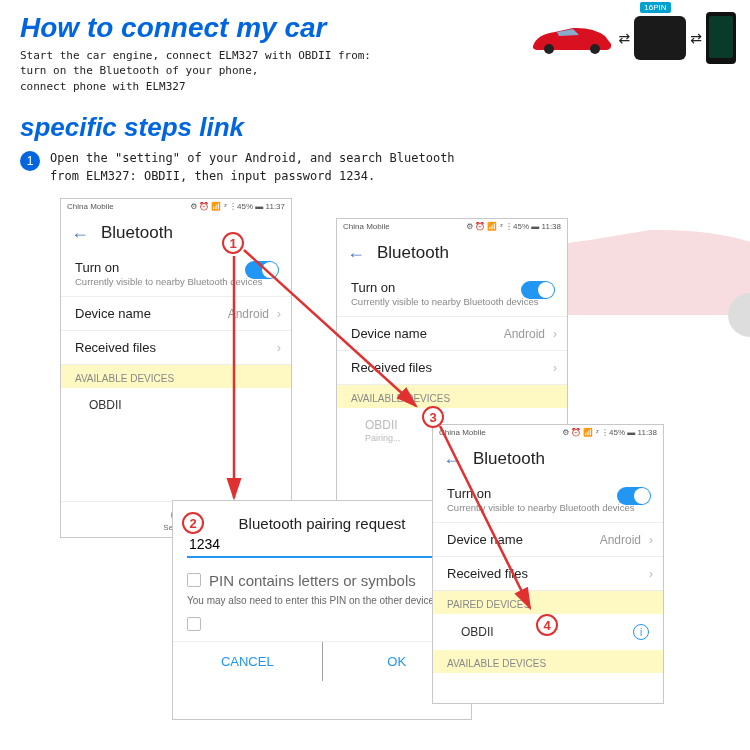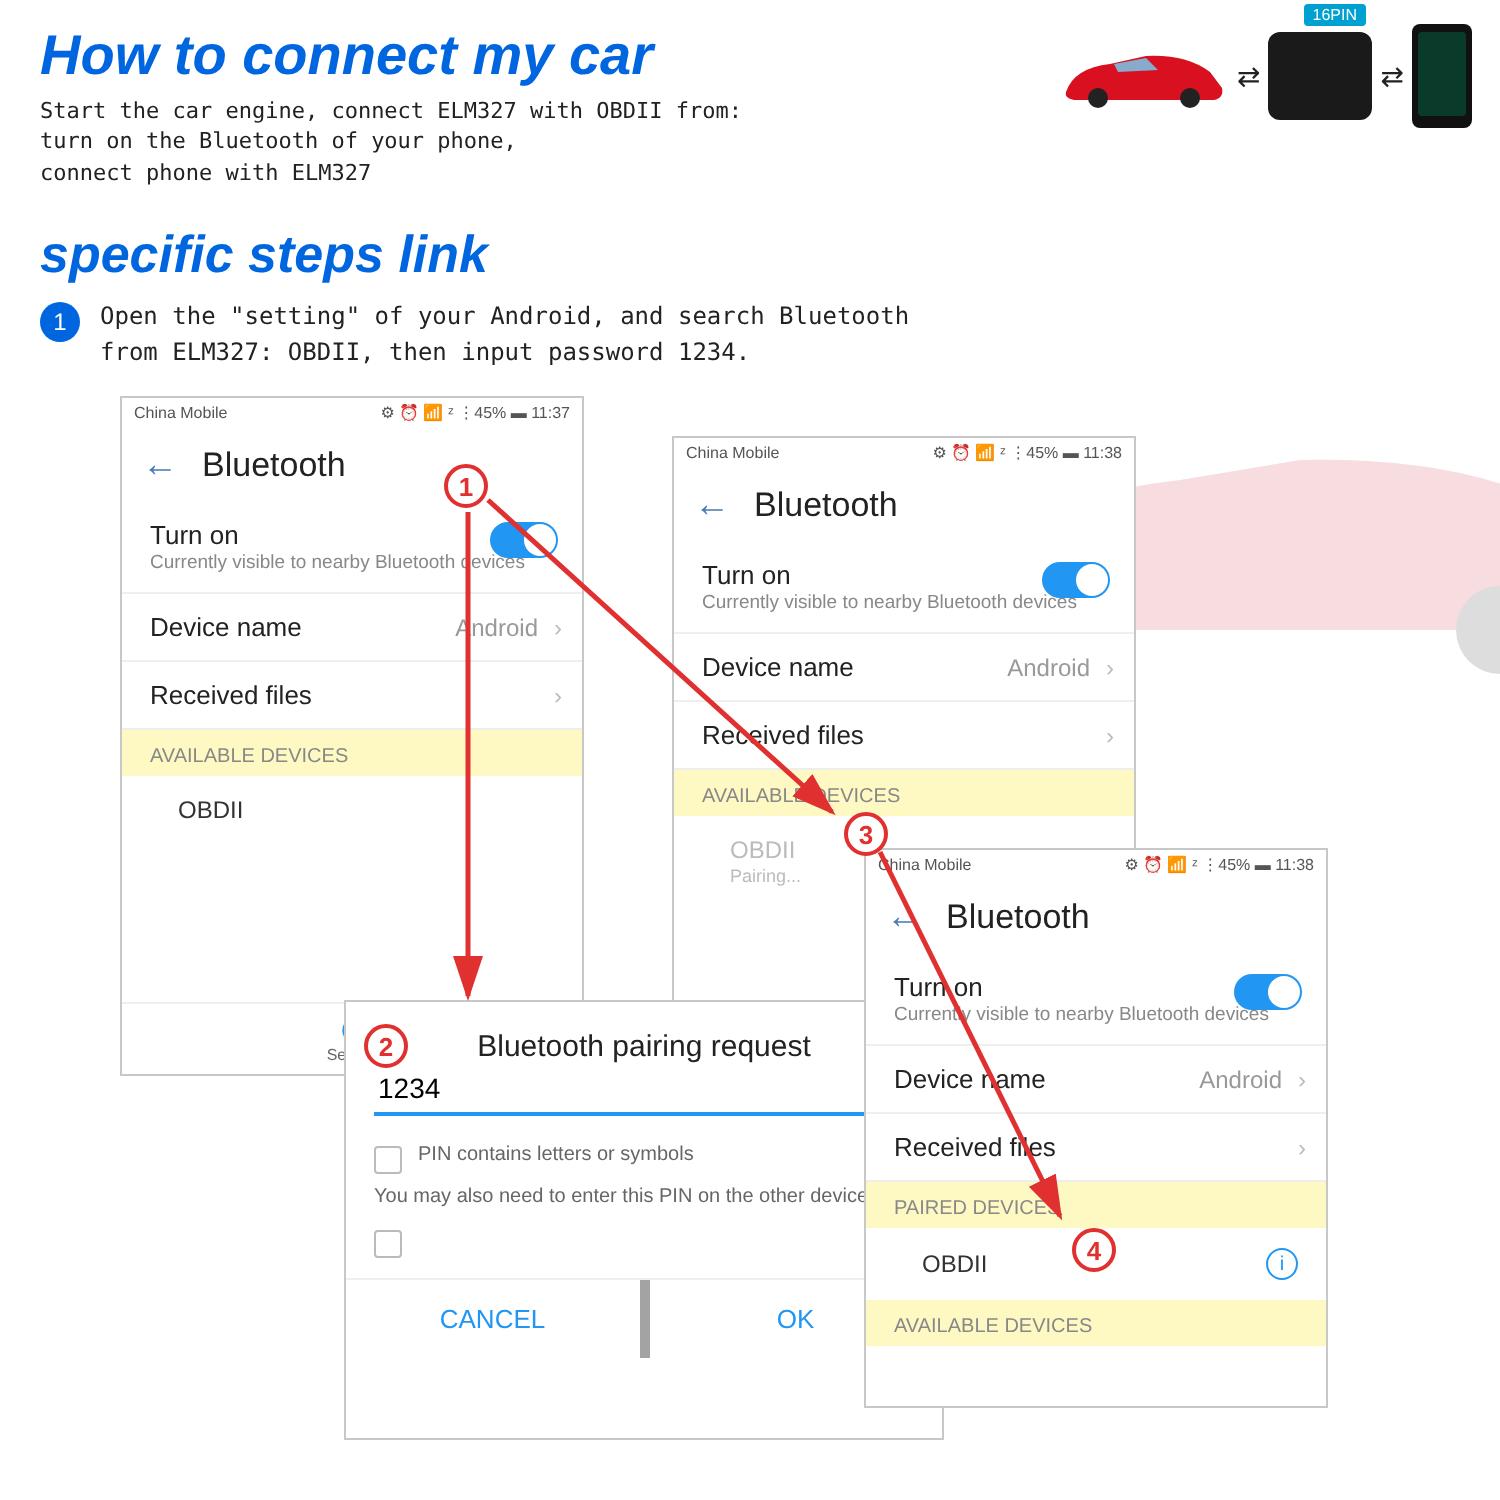--- a/index.html
+++ b/index.html
@@ -5,21 +5,21 @@
 *{box-sizing:border-box;margin:0;padding:0;font-family:Arial,sans-serif}
 body{width:750px;height:750px;background:#fff;position:relative;overflow:hidden}
 .bg-car{position:absolute;right:-100px;top:160px;width:400px;height:200px;opacity:.15;z-index:0}
 .bg-car svg{width:100%;height:100%}
 h1.title{color:#0066e0;font-size:28px;font-style:italic;font-weight:bold;padding:12px 20px 4px}
 .intro{font-family:monospace;font-size:11px;color:#222;padding:0 20px;line-height:1.4;white-space:pre-line}
 .top-diagram{position:absolute;right:14px;top:12px;display:flex;align-items:center;gap:4px}
 .red-car{width:86px;height:36px}
 .arrows{display:flex;flex-direction:column;gap:2px;font-size:14px;color:#222}
 .obd-box{width:52px;height:44px;background:#1a1a1a;border-radius:6px;position:relative}
-.pin-label{position:absolute;top:-14px;left:18px;background:#00a0d0;color:#fff;font-size:8px;padding:1px 4px;border-radius:2px}
+.pin-label{position:absolute;top:-14px;left:6px;background:#00a0d0;color:#fff;font-size:8px;padding:1px 4px;border-radius:2px}
 .phone-mini{width:30px;height:52px;background:#111;border-radius:4px;position:relative}
 .phone-mini::after{content:"";position:absolute;top:4px;left:3px;right:3px;bottom:6px;background:#0a3a2a;border-radius:2px}
 h2.sub{color:#0066e0;font-size:26px;font-style:italic;font-weight:bold;padding:18px 20px 6px}
 .step-text{display:flex;gap:10px;padding:0 20px 10px;align-items:flex-start}
 .step-badge{width:20px;height:20px;border-radius:50%;background:#0066e0;color:#fff;font-size:12px;display:flex;align-items:center;justify-content:center;flex-shrink:0;margin-top:2px}
 .step-desc{font-family:monospace;font-size:12px;color:#222;line-height:1.5}
 .phone{position:absolute;background:#fff;border:1px solid #c8c8c8;width:232px}
 .phone.p1{left:60px;top:198px;height:340px}
 .phone.p2{left:172px;top:500px;height:220px;width:300px}
 .phone.p3{left:336px;top:218px;height:284px}
@@ -36,26 +36,26 @@
 .row-val{position:absolute;right:22px;top:10px;font-size:12px;color:#999}
 .chev{position:absolute;right:10px;top:10px;color:#bbb;font-size:12px}
 .section-label{font-size:10px;color:#888;padding:8px 14px 4px;background:#fef9c3}
 .device-item{font-size:12px;color:#333;padding:10px 28px}
 .device-item.grey{color:#bbb}
 .device-sub{font-size:9px;color:#bbb;margin-top:1px}
 .info-icon{position:absolute;right:14px;top:10px;width:16px;height:16px;border:1.5px solid #2196f3;border-radius:50%;color:#2196f3;font-size:10px;display:flex;align-items:center;justify-content:center}
 .dialog{padding:14px}
 .dialog-title{font-size:15px;font-weight:500;color:#222;text-align:center;}
 .pin-input{border:none;border-bottom:2px solid #2196f3;font-size:14px;padding:4px 2px;width:100%;margin-bottom:14px;outline:none}
-.check-row{display:flex;gap:8px;font-size:10px;color:#666;margin-bottom:6px;align-items:flex-start}
+.check-row{display:flex;gap:8px;font-size:15px;color:#666;margin-bottom:6px;align-items:flex-start}
 .checkbox{width:14px;height:14px;border:1.5px solid #bbb;border-radius:2px;flex-shrink:0;margin-top:1px}
 .note{font-size:10px;color:#666;margin:4px 0 10px}
 .dialog-btns{display:flex;border-top:1px solid #eee;margin:10px -14px -14px}
 .dialog-btn{flex:1;text-align:center;padding:12px;font-size:13px;color:#2196f3;font-weight:500}
-.dialog-btn:first-child{border-right:5px solid #a3a3a3}
+.dialog-btn:first-child{border-right:1px solid #a3a3a3}
 .bottom-nav{position:absolute;bottom:0;left:0;right:0;height:36px;border-top:1px solid #eee;display:flex;align-items:center;justify-content:center;flex-direction:column}
 .nav-icon{color:#2196f3;font-size:14px}
 .nav-label{font-size:8px;color:#666}
 .circle-num{position:absolute;width:22px;height:22px;border:2px solid #e03030;border-radius:50%;color:#e03030;font-size:13px;display:flex;align-items:center;justify-content:center;background:#fff;font-weight:bold;z-index:10}
 .c1{left:222px;top:232px}
 .c2{left:182px;top:512px}
 .c3{left:422px;top:406px}
 .c4{left:536px;top:614px}
 .arrow-line{position:absolute;z-index:5}
 </style>

